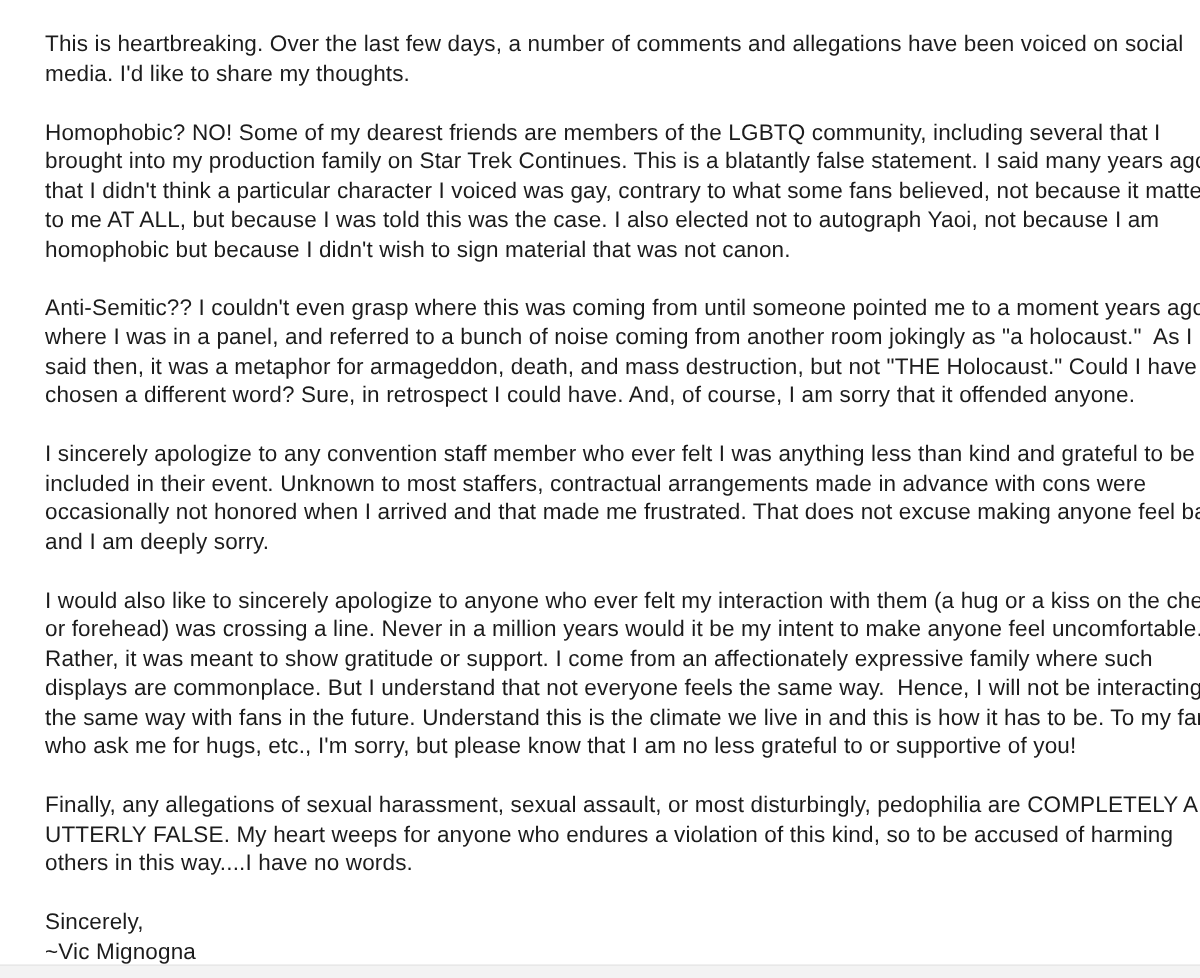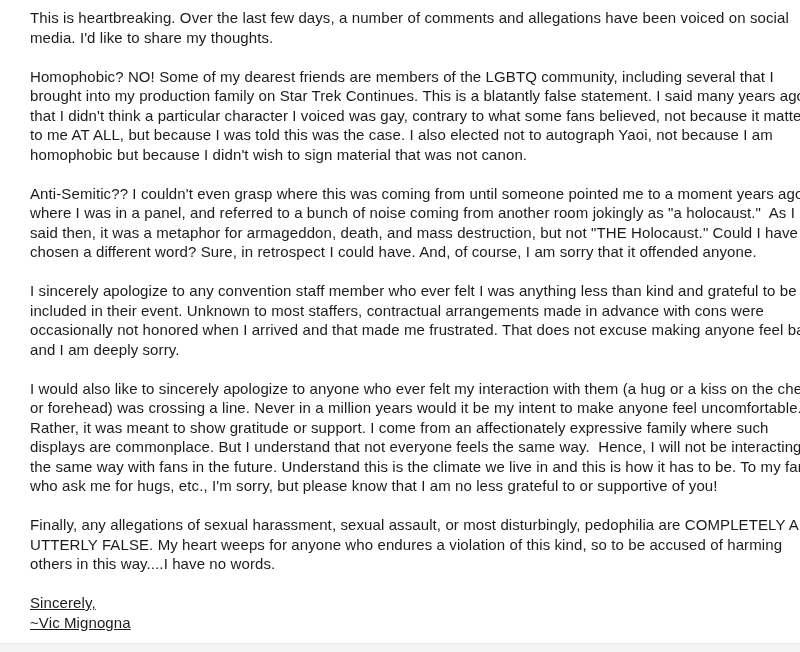--- a/index.html
+++ b/index.html
@@ -16,33 +16,32 @@
     position: relative;
     overflow: hidden;
     background: var(--background);
     font-family: "Liberation Sans", "DejaVu Sans", sans-serif;
   }
   .doc {
     position: absolute;
     top: 0;
     left: 0;
     width: 784px;
-    padding: 8px 0 0 30px;
+    padding: 20px 0 0 30px;
     font-size: 15px;
     line-height: 19.5px;
     color: var(--text);
     letter-spacing: 0.1px;
   }
   .para {
     margin: 0 0 19.5px 0;
     white-space: pre; 
   }
   .para.signature {
     margin-bottom: 6px;
-    text-decoration: underline;
   }
   .footer-strip {
     position: absolute;
     left: 0;
     bottom: 0;
     width: 800px;
     height: 9px;
     background: var(--footer-strip);
     border-top: 1px solid var(--footer-strip-border);
   }

